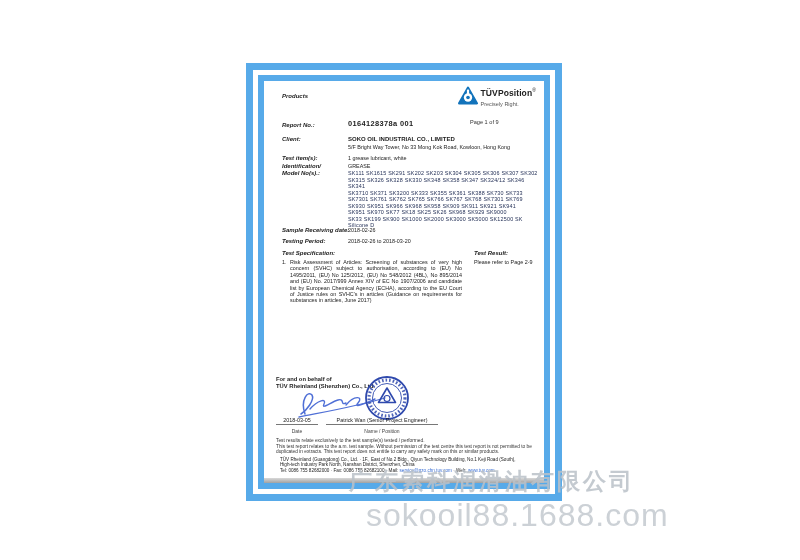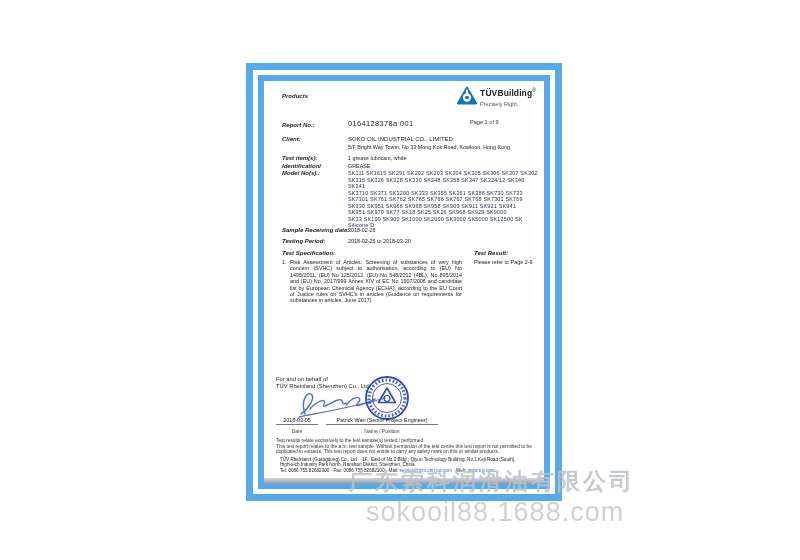--- a/index.html
+++ b/index.html
@@ -12,21 +12,21 @@
     box-sizing:border-box;border:7px solid #57aae9;padding:5px;background:#fff;
   }
   .frame-inner{
     box-sizing:border-box;border:6px solid #57aae9;width:100%;height:100%;
     position:relative;background:#fff;
   }
   .page{position:absolute;left:0;top:0;right:0;bottom:0;font-size:6px;line-height:7px;}
   .abs{position:absolute;}
   .lbl{font-weight:bold;font-style:italic;color:#222;}
   .val{color:#222;}
-  .bold{font-weight:normal;}
+  .bold{font-weight:bold;}
   .small{font-size:5.4px;line-height:6.2px;}
   
   .logo{position:absolute;right:8px;top:5px;display:flex;align-items:flex-start;gap:3px;}
   .logo-text{line-height:9px;}
   .brand{font-size:8.5px;color:#222;letter-spacing:0.1px;}
   .brand .b{font-weight:bold;}
   .brand sup{font-size:5px;}
   .tagline{font-size:5.5px;color:#555;margin-top:1px;}
   
   .model-lines div{font-size:5.4px;line-height:6.5px;letter-spacing:0.2px;color:#1d2a52;}
@@ -40,21 +40,21 @@
   .bottom-bar{
     position:absolute;left:0;right:0;bottom:0;height:5px;
     background:linear-gradient(to bottom,#d9d9d9,#a2a2a2);
   }
   .watermark-cn{
     position:absolute;left:349px;top:466px;z-index:5;
     font-size:23px;letter-spacing:3px;color:rgba(186,193,200,0.85);white-space:nowrap;font-weight:bold;
   }
   .watermark-url{
     position:absolute;left:366px;top:497px;z-index:5;
-    font-size:27px;letter-spacing:1px;color:rgba(198,204,210,0.9);white-space:nowrap;
+    font-size:32px;letter-spacing:1px;color:rgba(198,204,210,0.9);white-space:nowrap;
   }
 </style>
 </head>
 <body>
 
 <div class="frame-outer">
   <div class="frame-inner">
     <div class="page">
 
       <div class="abs lbl" style="left:18px;top:12px;">Products</div>
@@ -62,21 +62,21 @@
       <div class="logo">
         <span>
           <svg width="20" height="19" viewBox="0 0 22 20">
             <polygon points="11,1.5 20.7,18.5 1.3,18.5" fill="#1273bb" stroke="#1273bb" stroke-width="2.6" stroke-linejoin="round"></polygon>
             <circle cx="11" cy="12.2" r="4.6" fill="#ffffff"></circle>
             <rect x="9.8" y="3.5" width="2.4" height="5.5" fill="#ffffff"></rect>
             <circle cx="11" cy="12.2" r="2" fill="#1273bb"></circle>
           </svg>
         </span>
         <span class="logo-text">
-          <span class="brand"><span class="b">TÜV</span><span class="b" style="font-weight:600;">Building</span><sup>®</sup></span>
+          <span class="brand"><span class="b">TÜV</span><span class="b" style="font-weight:600;">Position</span><sup>®</sup></span>
           <div class="tagline">Precisely Right.</div>
         </span>
       </div>
 
       <div class="abs lbl" style="left:18px;top:41px;">Report No.:</div>
       <div class="abs bold" style="left:84px;top:39px;font-size:7.4px;letter-spacing:0.4px;">0164128378a 001</div>
       <div class="abs" style="left:206px;top:38px;font-size:5.6px;color:#333;">Page 1 of 9</div>
 
       <div class="abs lbl" style="left:18px;top:55px;">Client:</div>
       <div class="abs bold" style="left:84px;top:55px;font-size:6px;">SOKO OIL INDUSTRIAL CO., LIMITED</div>

